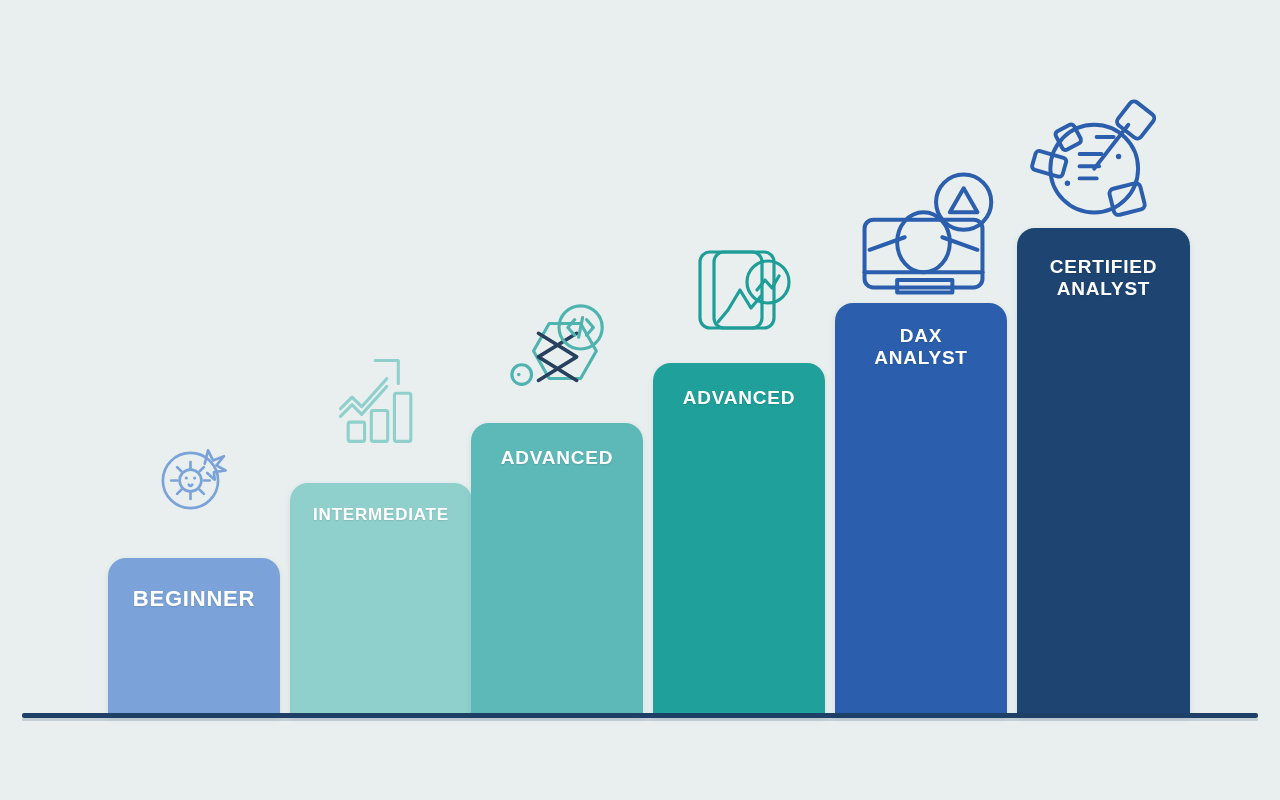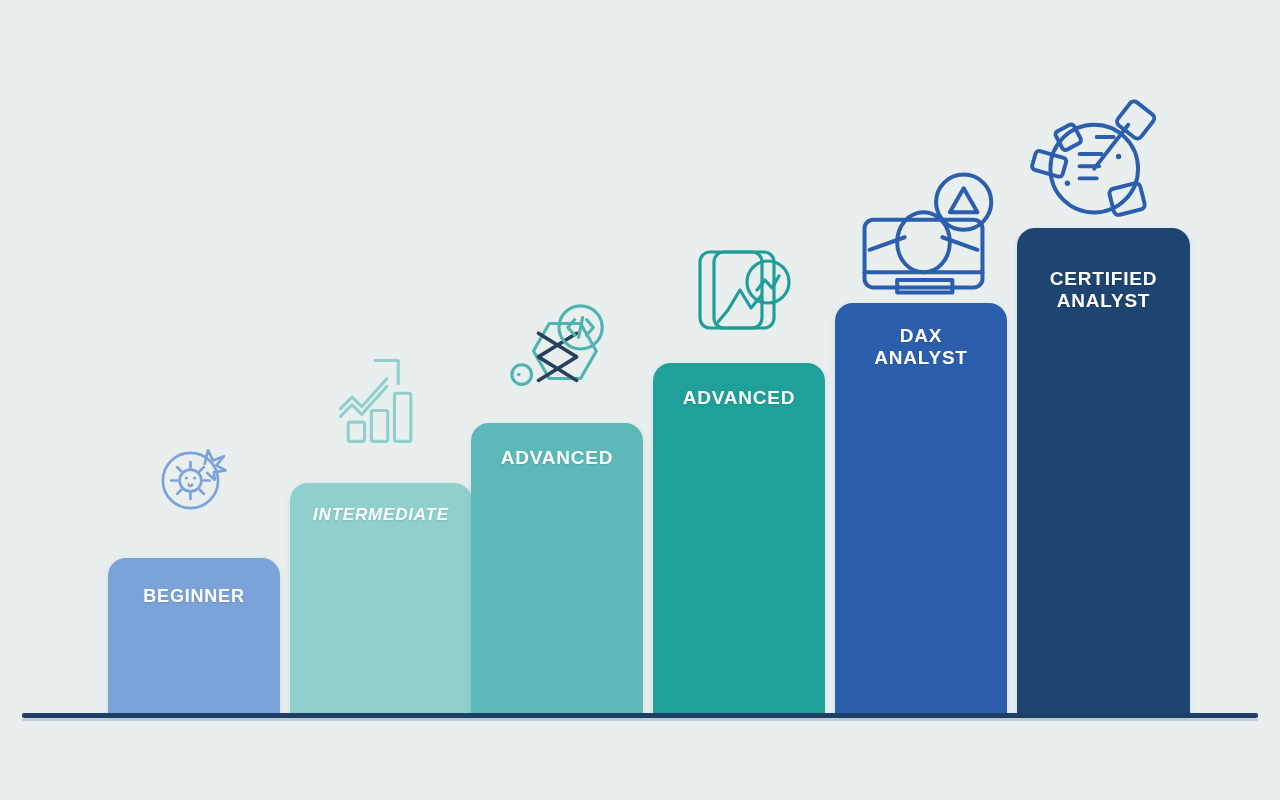--- a/index.html
+++ b/index.html
@@ -159,37 +159,37 @@
             <rect x="78" y="6" width="24" height="24" rx="4" transform="rotate(38 90 18)"></rect>
             <path d="M84 22 L56 58"></path>
             <rect x="70" y="72" width="26" height="22" rx="4" transform="rotate(-14 83 83)"></rect>
           </g>
         </svg>
       </div>
     </div>
 
   <div id="bars-layer">
       <div class="bar" style="left: 108px; top: 558px; width: 172px; height: 158px; background: rgb(123, 163, 217);">
-        <div class="bar-label" style="font-size: 18px; margin-top: 28px; color: rgb(255, 255, 255);">BEGINNER</div>
+        <div class="bar-label" style="font-size: 22px; margin-top: 28px; color: rgb(255, 255, 255);">BEGINNER</div>
       </div>
-      <div class="bar" style="left: 290px; top: 483px; width: 182px; height: 233px; background: rgb(143, 208, 204); font-style: italic;">
+      <div class="bar" style="left: 290px; top: 483px; width: 182px; height: 233px; background: rgb(143, 208, 204);">
         <div class="bar-label" style="font-size: 17px; margin-top: 22px; color: rgb(255, 255, 255);">INTERMEDIATE</div>
       </div>
       <div class="bar" style="left: 471px; top: 423px; width: 172px; height: 293px; background: rgb(93, 184, 184);">
         <div class="bar-label" style="font-size: 19px; margin-top: 24px; color: rgb(255, 255, 255);">ADVANCED</div>
       </div>
       <div class="bar" style="left: 653px; top: 363px; width: 172px; height: 353px; background: rgb(32, 160, 154);">
         <div class="bar-label" style="font-size: 19px; margin-top: 24px; color: rgb(255, 255, 255);">ADVANCED</div>
       </div>
       <div class="bar" style="left: 835px; top: 303px; width: 172px; height: 413px; background: rgb(43, 95, 174);">
         <div class="bar-label" style="font-size: 19px; margin-top: 22px; color: rgb(255, 255, 255);">DAX
 ANALYST</div>
       </div>
       <div class="bar" style="left: 1017px; top: 228px; width: 173px; height: 488px; background: rgb(30, 69, 114);">
-        <div class="bar-label" style="font-size: 19px; margin-top: 40px; color: rgb(255, 255, 255);">CERTIFIED
+        <div class="bar-label" style="font-size: 19px; margin-top: 28px; color: rgb(255, 255, 255);">CERTIFIED
 ANALYST</div>
       </div>
     </div>
 
   <div id="baseline-shadow"></div>
   <div id="baseline" style="background: rgb(30, 63, 102);"></div>
 
 </div>
 
 </body></html>

